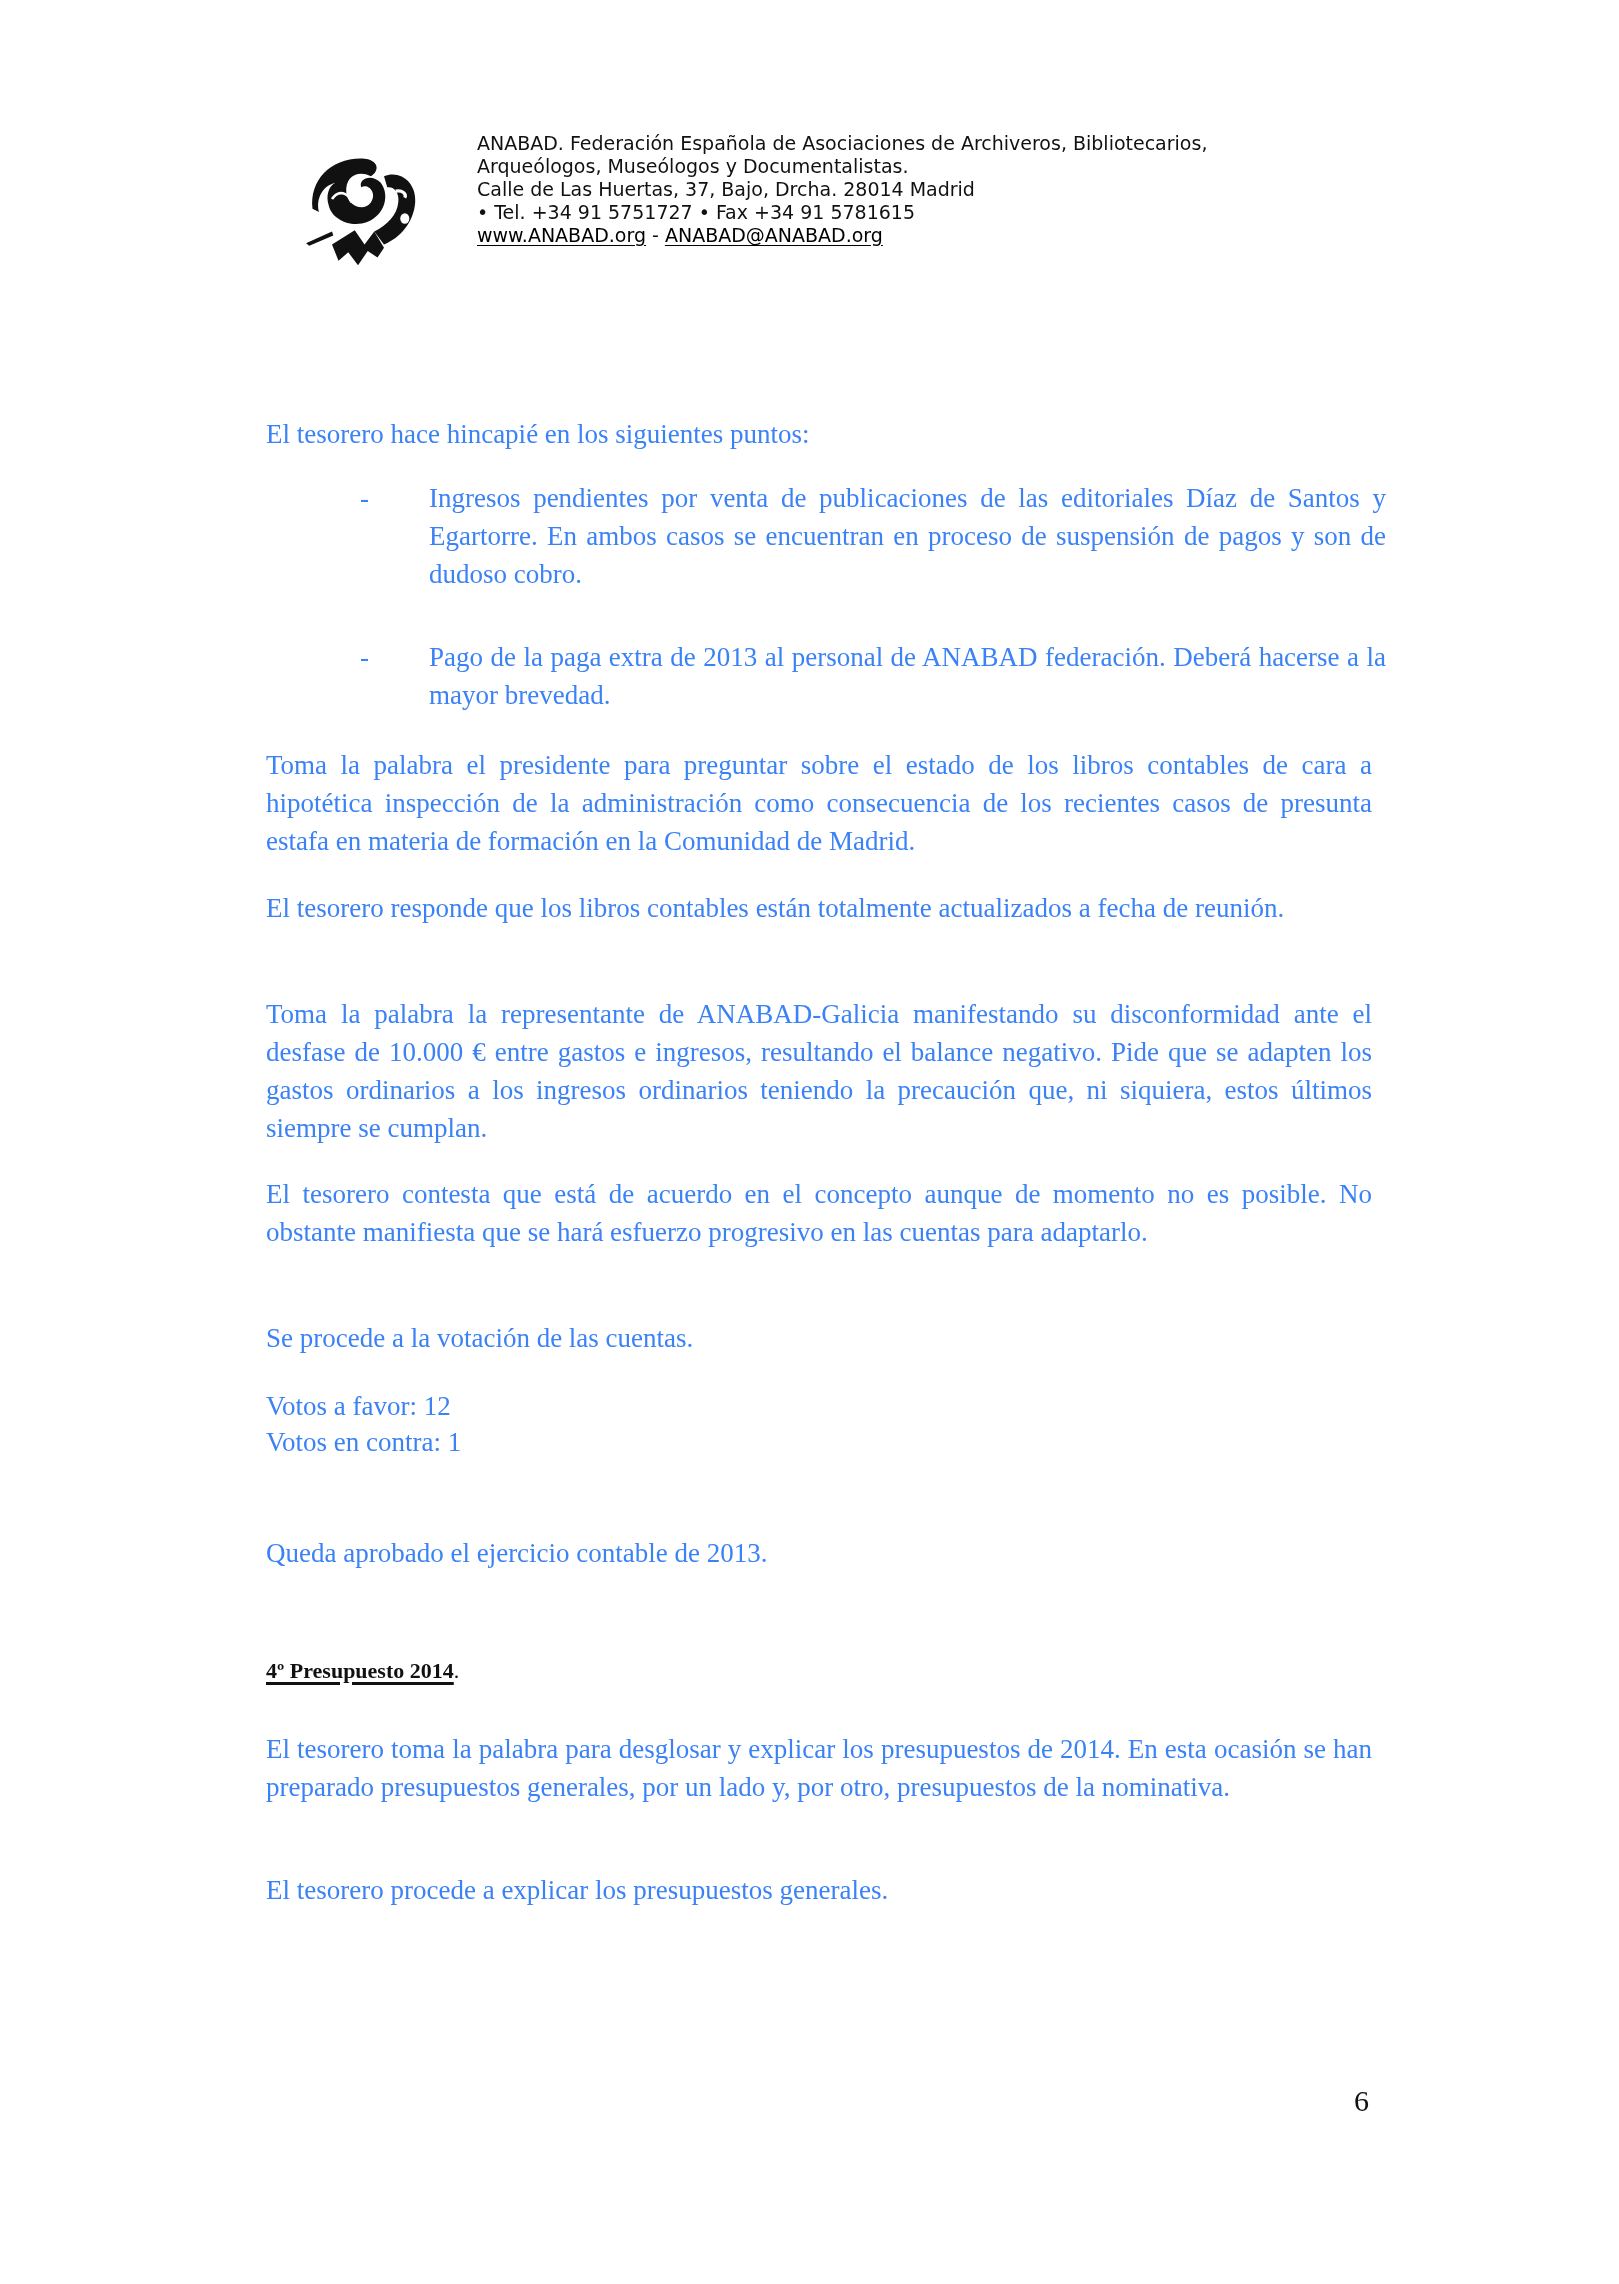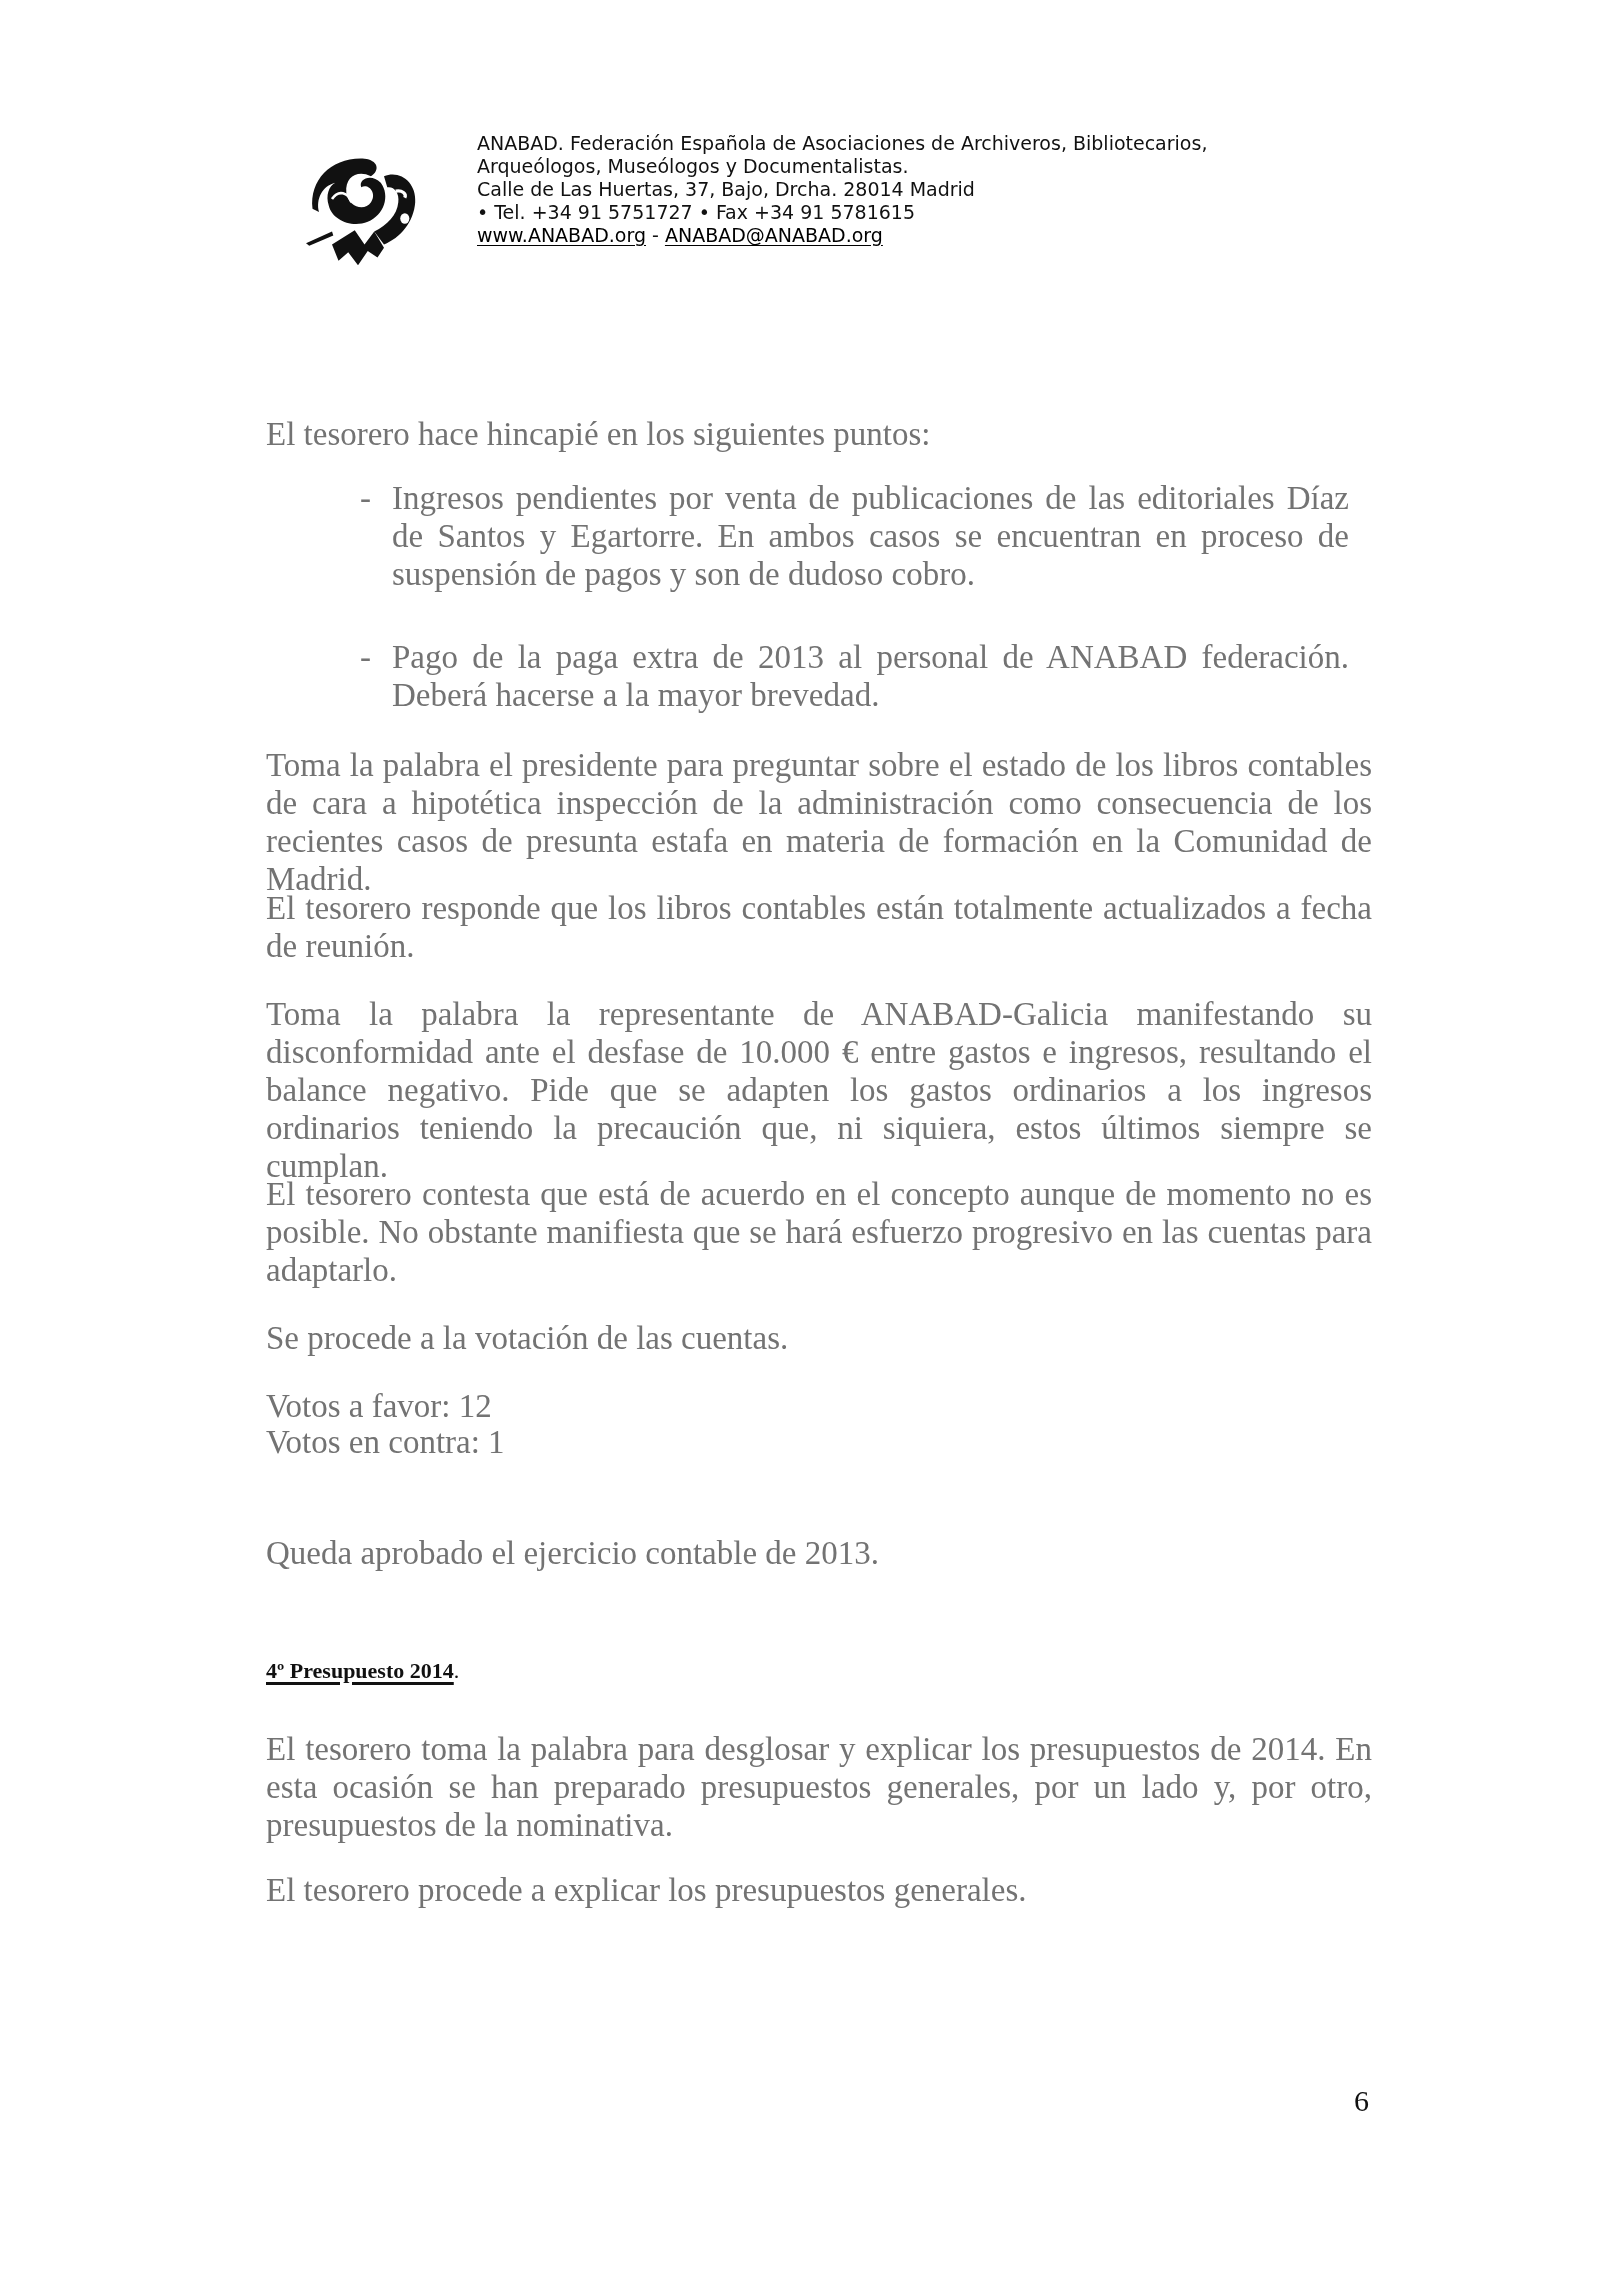--- a/index.html
+++ b/index.html
@@ -6,25 +6,25 @@
   body { width: 1619px; height: 2284px; position: relative; overflow: hidden; }
   .page { position: absolute; left: 0; top: 0; width: 1619px; height: 2284px; background: #fff; }
 
   .logo { position: absolute; left: 293px; top: 147px; width: 130px; height: 130px; }
 
   .letterhead { position: absolute; left: 477px; top: 132px; font-family: "DejaVu Sans", sans-serif;
     font-size: 19px; line-height: 23px; color: #111; }
   .letterhead div { white-space: nowrap; }
   .letterhead .link { text-decoration: underline; text-underline-offset: 2.6px; color: #000000; }
 
-  .body-text { font-family: "Liberation Serif", serif; font-size: 33px; color: #737373; line-height: 38px; }
+  .body-text { font-family: "Liberation Serif", serif; font-size: 27px; color: #3b82f6; line-height: 38px; }
   .para { position: absolute; left: 266px; width: 1106px; text-align: justify; text-align-last: left; }
   .bullet-block { position: absolute; left: 360px; width: 1012px; }
   .bullet-dash { position: absolute; left: 0; top: 0; }
-  .bullet-text { margin-left: 32px; text-align: justify; text-align-last: left; width: 957px; }
+  .bullet-text { margin-left: 69px; text-align: justify; text-align-last: left; width: 957px; }
   .vote-line { white-space: nowrap; }
   .section-heading { position: absolute; left: 266px; font-family: "Liberation Serif", serif; font-size: 22px; line-height: 38px; color: #111; }
   .section-heading .h { font-weight: bold; text-decoration: underline; text-decoration-thickness: 2.6px; text-underline-offset: 3.9px; }
   .page-number { position: absolute; left: 1354px; top: 2084px; font-family: "Liberation Serif", serif; font-size: 30px; color: #111; }
 </style>
 </head>
 <body>
 
 <div class="page">
 

